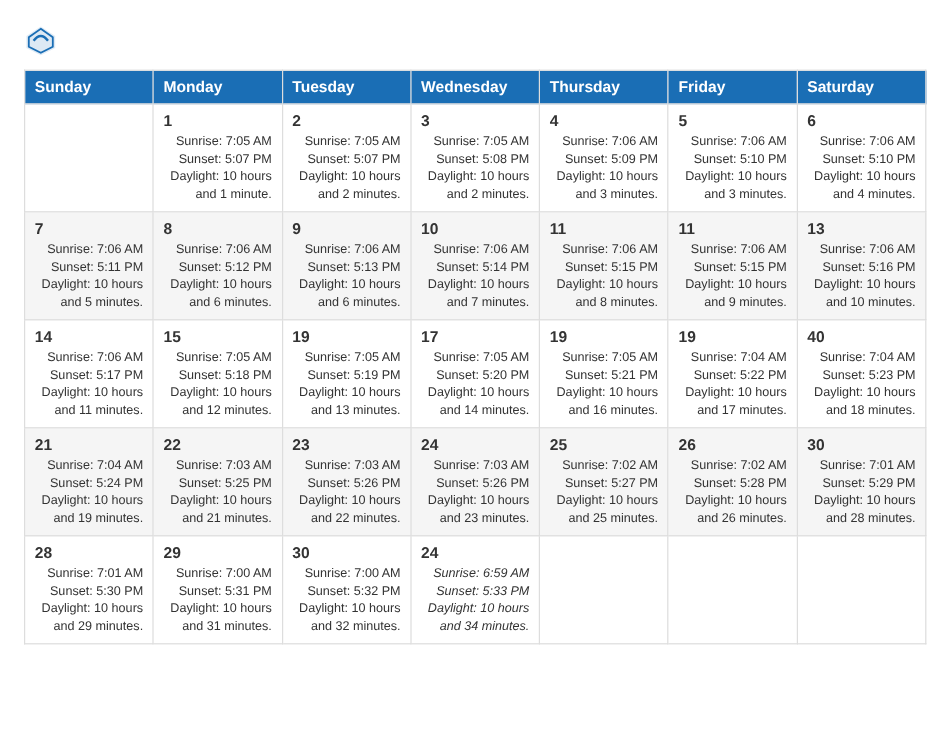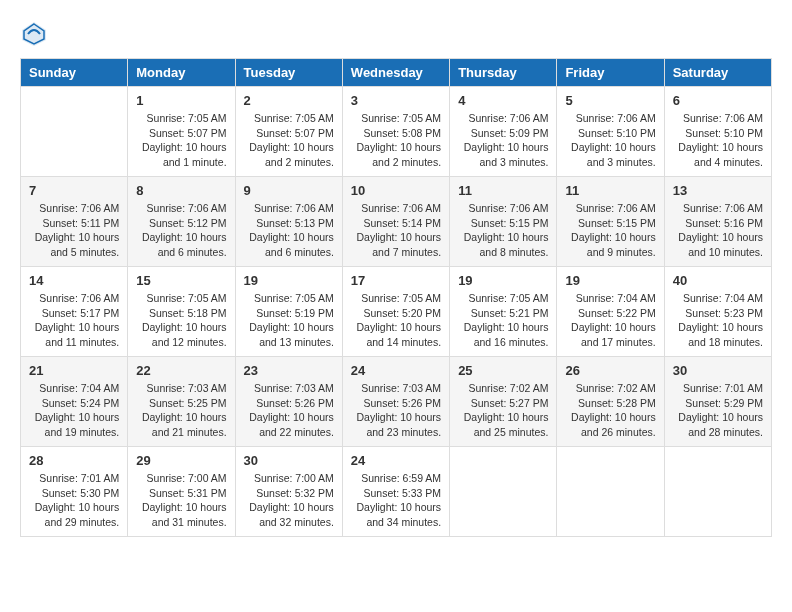--- a/index.html
+++ b/index.html
@@ -337,21 +337,21 @@
         </td>
         <td>
           <span class="day-number">30</span>
           <div class="day-info" style="white-space: pre-line;">Sunrise: 7:00 AM
 Sunset: 5:32 PM
 Daylight: 10 hours
 and 32 minutes.</div>
         </td>
         <td>
           <span class="day-number">24</span>
-          <div class="day-info" style="white-space: pre-line;">Sunrise: 6:59 AM
+          <div class="day-info" style="white-space: pre-line; font-style: italic;">Sunrise: 6:59 AM
 Sunset: 5:33 PM
 Daylight: 10 hours
 and 34 minutes.</div>
         </td>
         <td class="empty-cell"></td>
         <td class="empty-cell"></td>
         <td class="empty-cell"></td>
       </tr>
     </tbody>
 </table>

